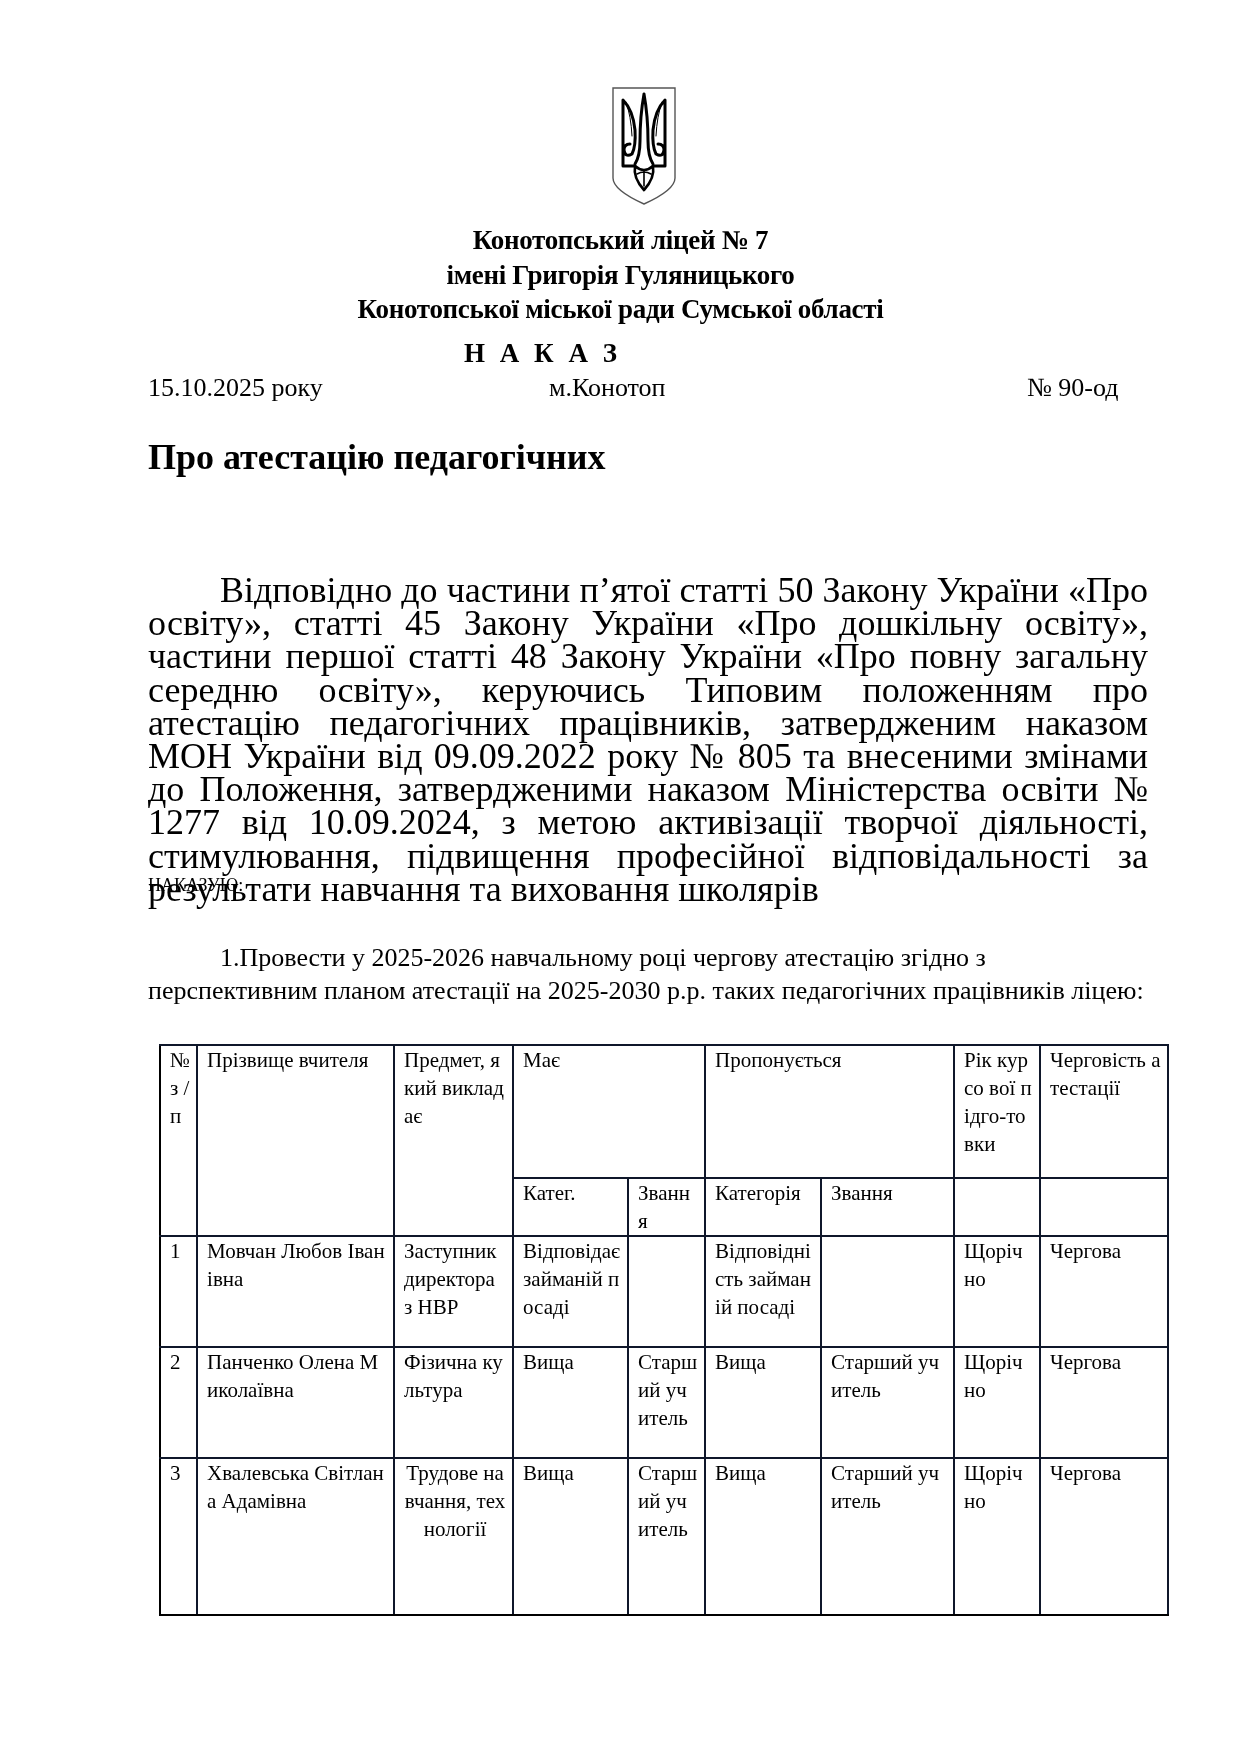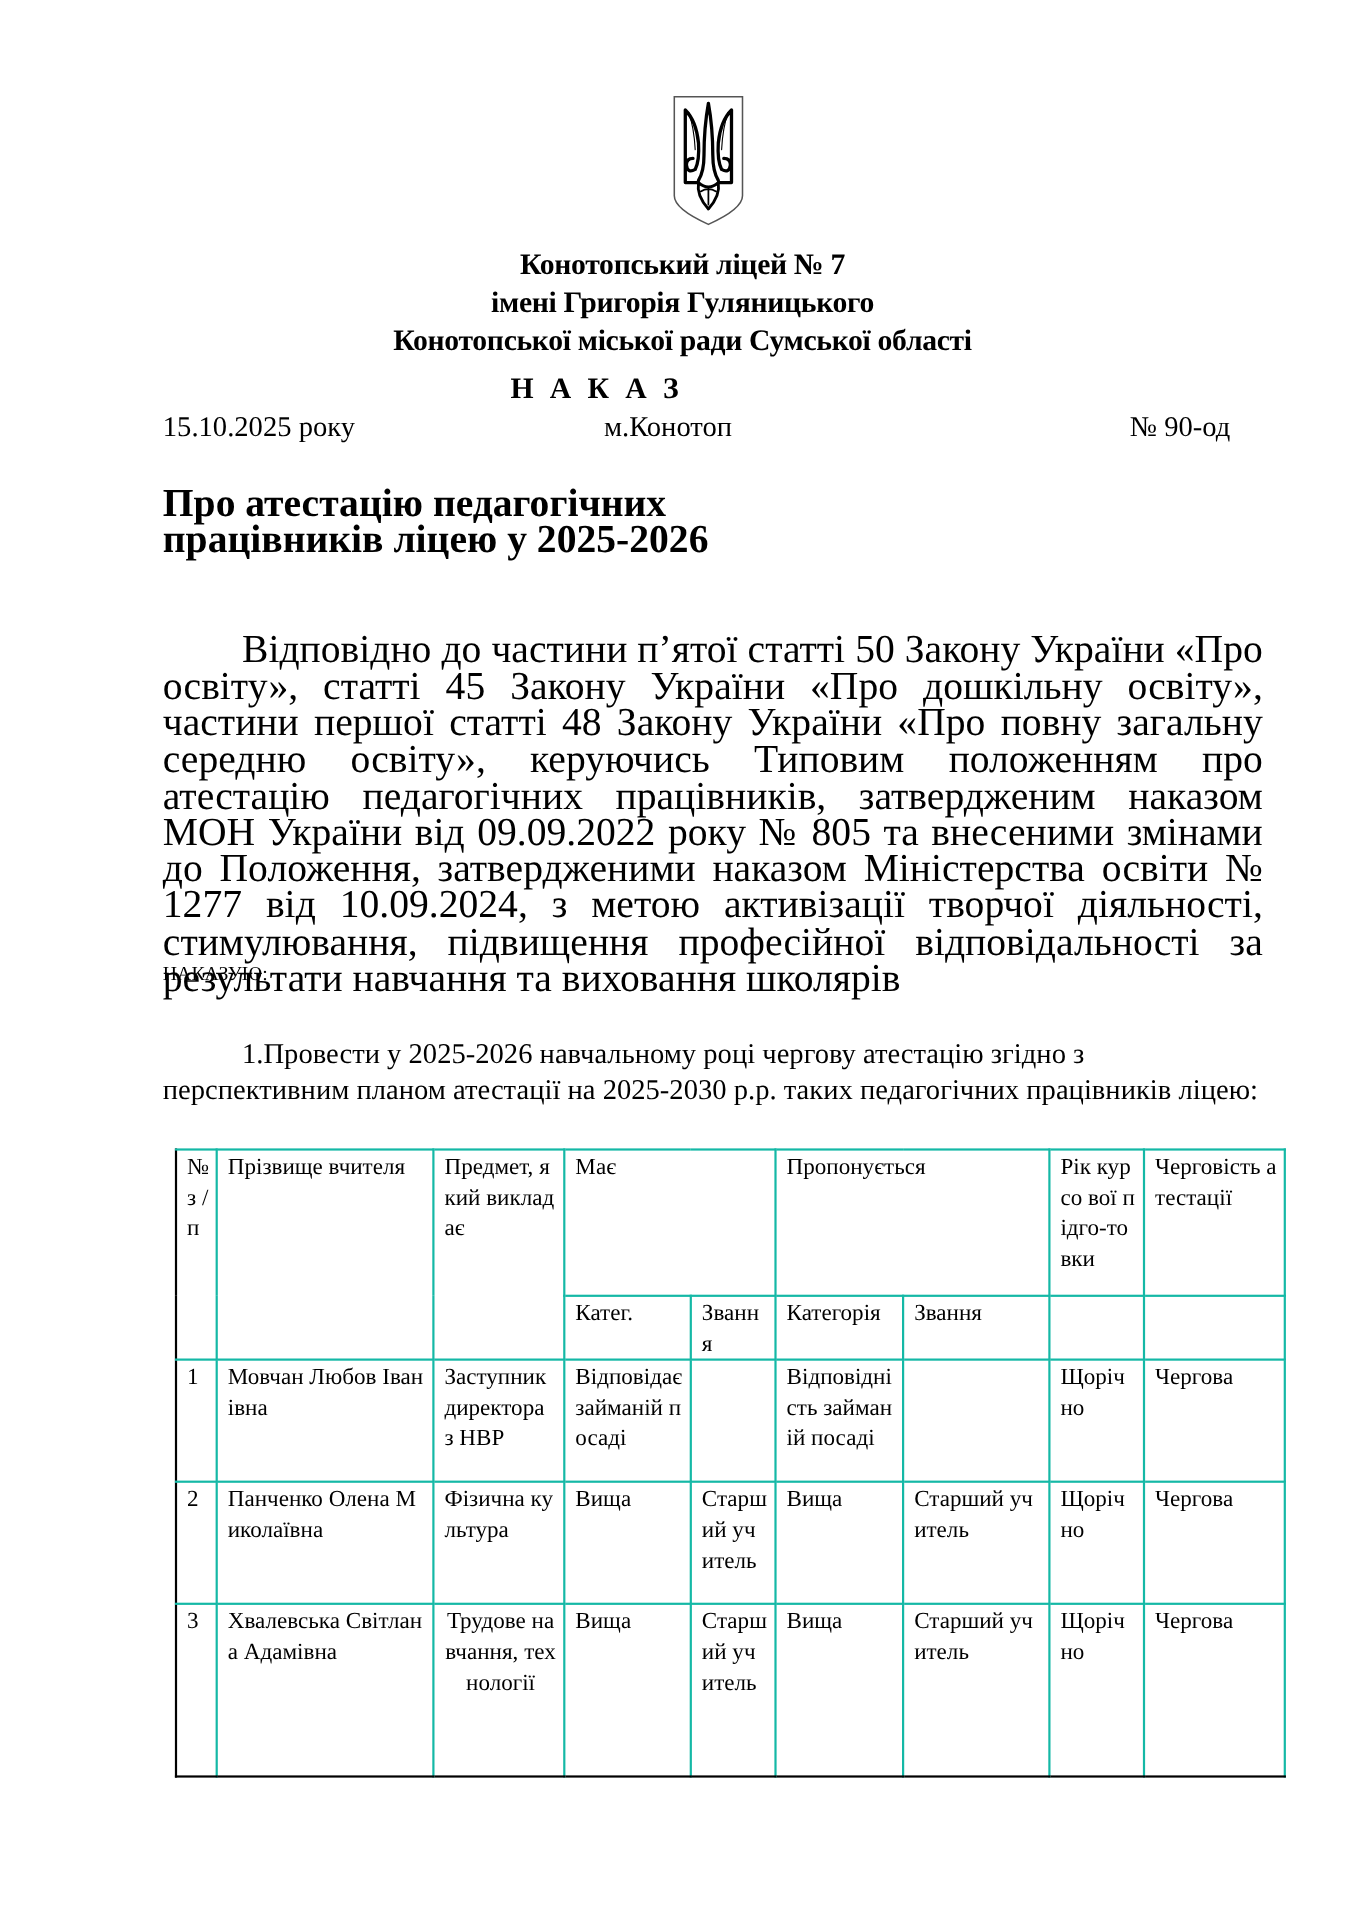--- a/index.html
+++ b/index.html
@@ -17,21 +17,21 @@
     left: 148px; width: 1000px; top: 574px; font-size: 36px; line-height: 33.2px;
     text-align: justify; text-indent: 72px;
   }
   .order { left: 148px; top: 875px; font-size: 18px; }
   .item1 { left: 148px; width: 1000px; top: 941px; font-size: 26px; line-height: 33px; text-indent: 72px; }
   table.att {
     position: absolute; left: 159px; top: 1044px; border-collapse: collapse;
     font-family: "Liberation Serif", "DejaVu Serif", serif; font-size: 21px; line-height: 28px;
   }
   table.att td {
-    border: 2px solid #14b8a6; vertical-align: top; padding: 0 6px 0 9px; word-break: break-all;
+    border: 2px solid #0f172a; vertical-align: top; padding: 0 6px 0 9px; word-break: break-all;
   }
   table.att tr.outer td:first-child { border-left-color: #000; }
 </style>
 </head>
 <body>
 
 <div class="abs emblem">
   <svg width="66" height="120" viewBox="0 0 66 120" xmlns="http://www.w3.org/2000/svg">
     <path d="M2 2 H64 V92 Q64 104 33 118 Q2 104 2 92 Z" fill="#fff" stroke="#555" stroke-width="1.4"></path>
     <g fill="none" stroke="#000" stroke-linecap="round" stroke-linejoin="round">
@@ -50,21 +50,20 @@
 <div class="abs hdr" style="top:240px;">імені Григорія Гуляницького</div>
 <div class="abs hdr" style="top:274px;">Конотопської міської ради Сумської області</div>
 
 <div class="abs title-nakaz">Н А К А З</div>
 <div class="abs meta" style="left:148px;">15.10.2025 року</div>
 <div class="abs meta" style="left:549px;">м.Конотоп</div>
 <div class="abs meta" style="left:1027px;">№ 90-од</div>
 
 <div class="abs subject">
   <div>Про атестацію педагогічних</div>
-  <div>працівників ліцею у 2025-2026</div>
 </div>
 
 <div class="abs para">Відповідно до частини п’ятої статті 50 Закону України «Про освіту», статті 45 Закону України «Про дошкільну освіту», частини першої статті 48 Закону України «Про повну загальну середню освіту», керуючись Типовим положенням про атестацію педагогічних працівників, затвердженим наказом МОН України від 09.09.2022 року № 805 та внесеними змінами до Положення, затвердженими наказом  Міністерства освіти  № 1277 від 10.09.2024, з метою активізації творчої діяльності, стимулювання, підвищення професійної відповідальності за результати навчання та виховання школярів</div>
 
 <div class="abs order">НАКАЗУЮ:</div>
 
 <div class="abs item1">1.Провести у 2025-2026 навчальному році чергову атестацію  згідно  з перспективним планом атестації на 2025-2030 р.р. таких педагогічних працівників ліцею:</div>
 
 <table class="att">
   <colgroup>

